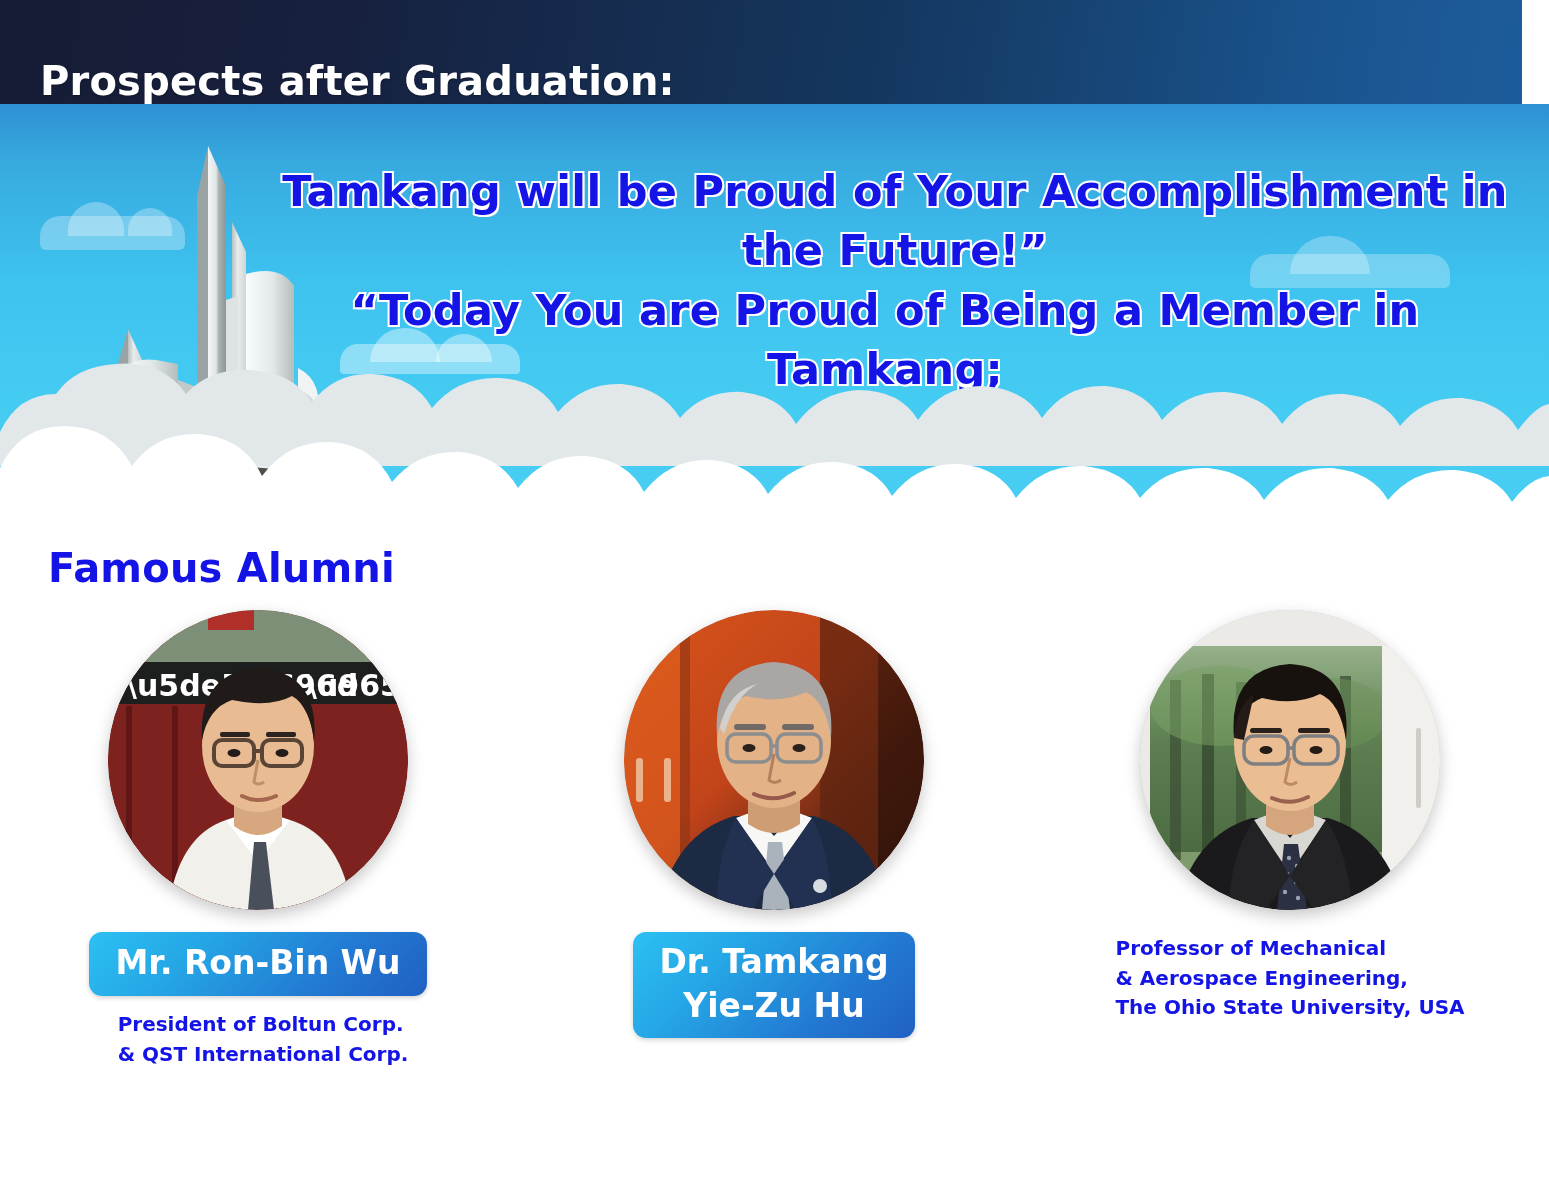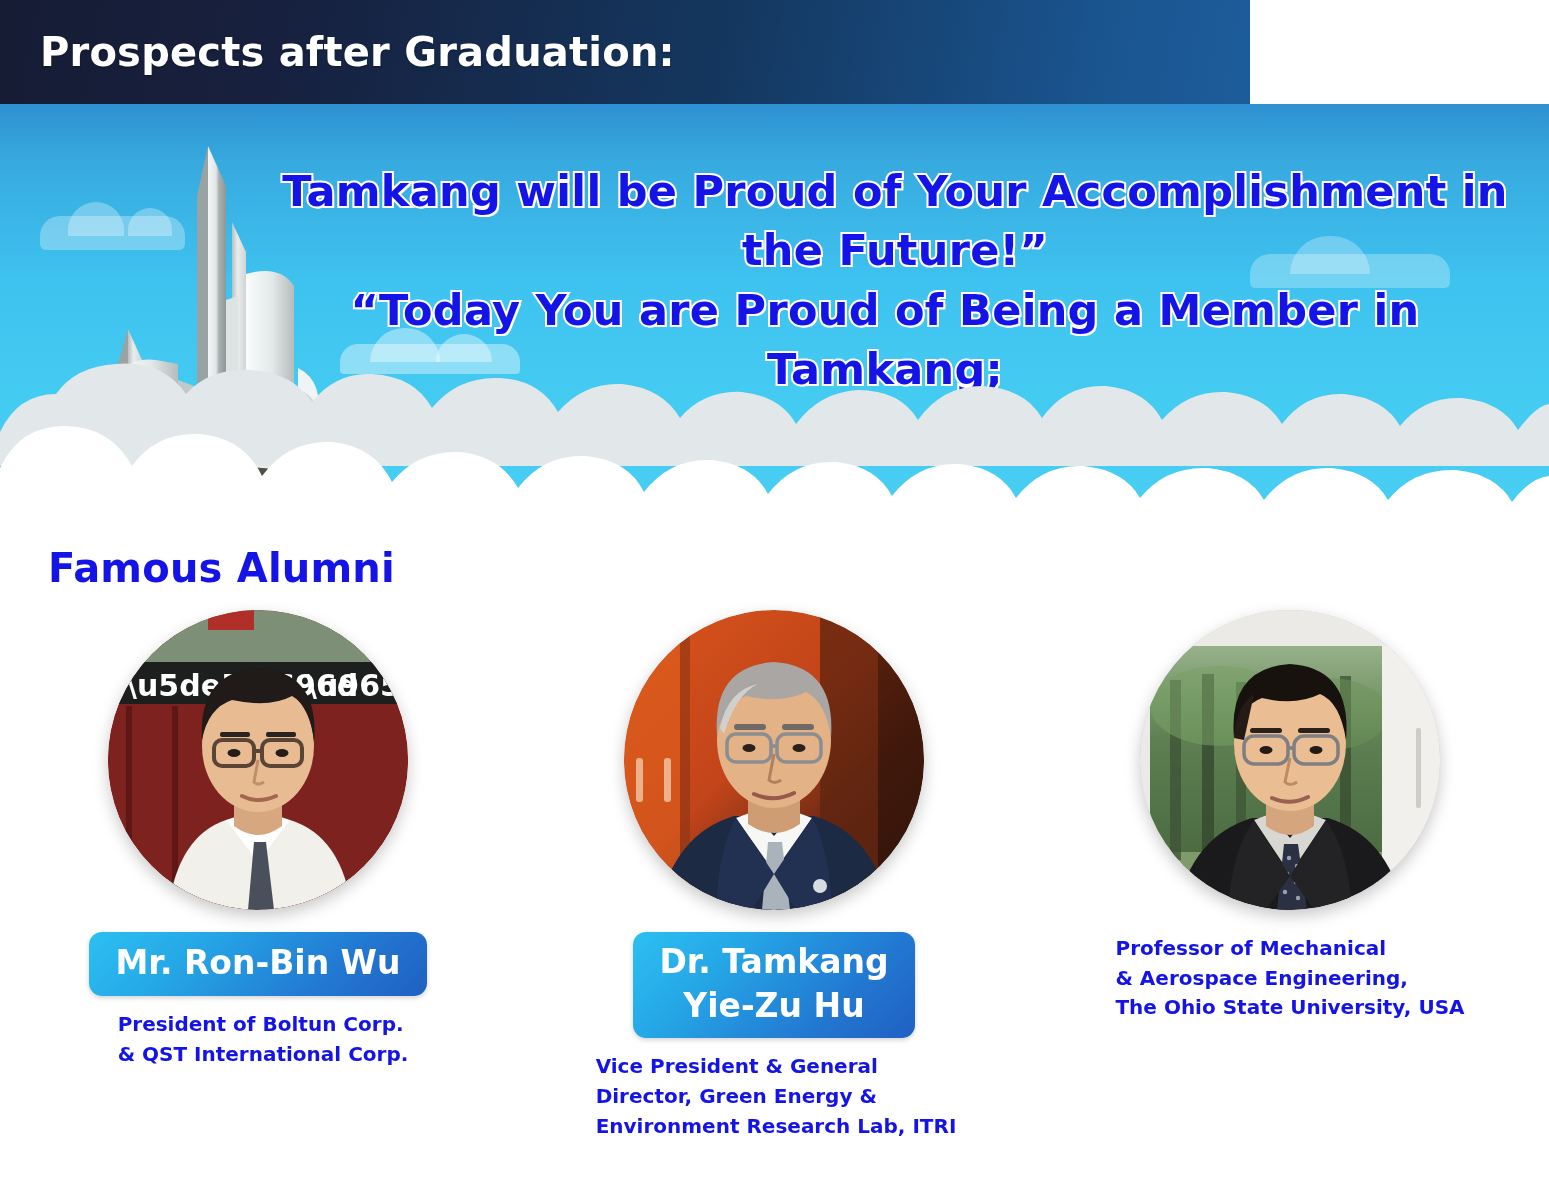--- a/index.html
+++ b/index.html
@@ -6,23 +6,23 @@
   html, body {
     width:1549px; height:1200px;
     background:#ffffff;
     font-family:"Liberation Sans", sans-serif;
     overflow:hidden;
   }
   .slide { position:relative; width:1549px; height:1200px; background:#fff; }
 
   
   .header {
-    position:absolute; left:0; top:0; width:1250px; height:104px;
+    position:absolute; left:0; top:0; width:1522px; height:104px;
     background:linear-gradient(100deg, #161c34 0%, #17203e 22%, #14375f 58%, #1a5590 88%, #1d5c9b 100%);
-    display:flex; align-items:center;
+    display:flex; align-items:flex-end;
   }
   .header-title {
     margin-left:40px;
     color:#ffffff;
     font-size:40px;
     font-weight:bold;
     letter-spacing:0.2px;
     font-family:"DejaVu Sans", sans-serif;
     text-shadow:0 1px 2px rgba(0,0,0,.35);
   }
@@ -384,23 +384,20 @@
 
               <path d="M150 144 L145 170 Q150 175 157 170" fill="none" stroke="#b2805c" stroke-width="3"></path>
 
               <path d="M130 184 Q150 193 170 183" fill="none" stroke="#96594a" stroke-width="4" stroke-linecap="round"></path>
             </g>
           </svg>
         </div>
       </div>
       <div class="name-badge two-line">Dr. Tamkang
 Yie-Zu Hu</div>
-      <div class="role">Vice President &amp; General
-Director, Green Energy &amp;
-Environment Research Lab, ITRI</div>
     </div>
 
     <div class="alumni-col col-3">
       <div class="portrait-wrap">
         <div class="portrait">
           <svg viewBox="0 0 300 300" width="300" height="300">
             <defs>
               <clipPath id="clip3">
                   <circle cx="150" cy="150" r="150"></circle>
                 </clipPath>

